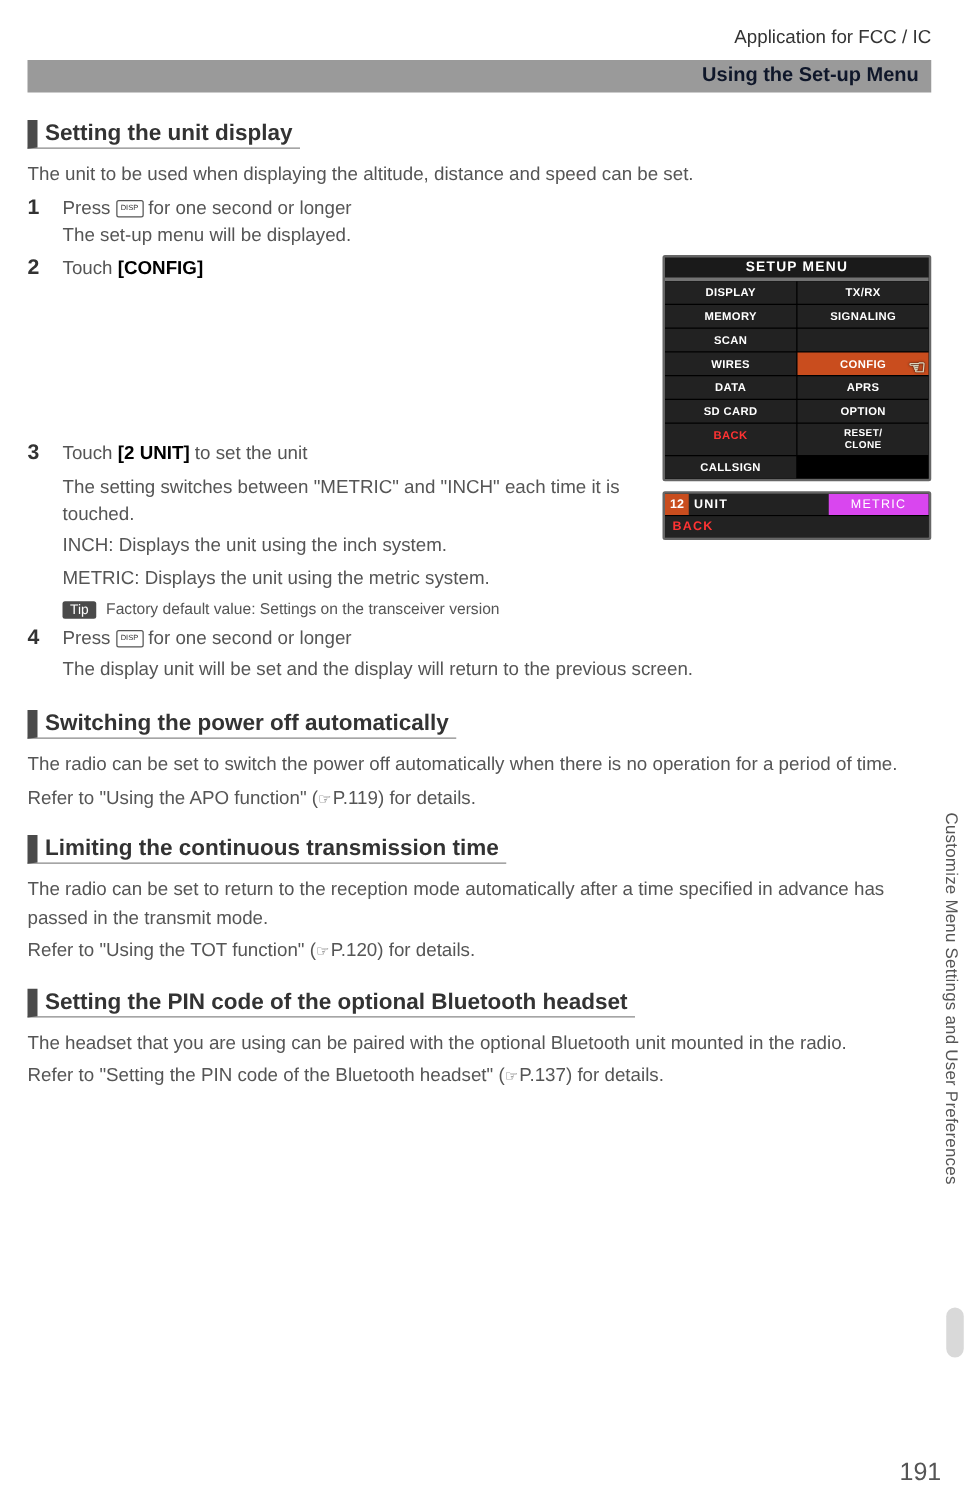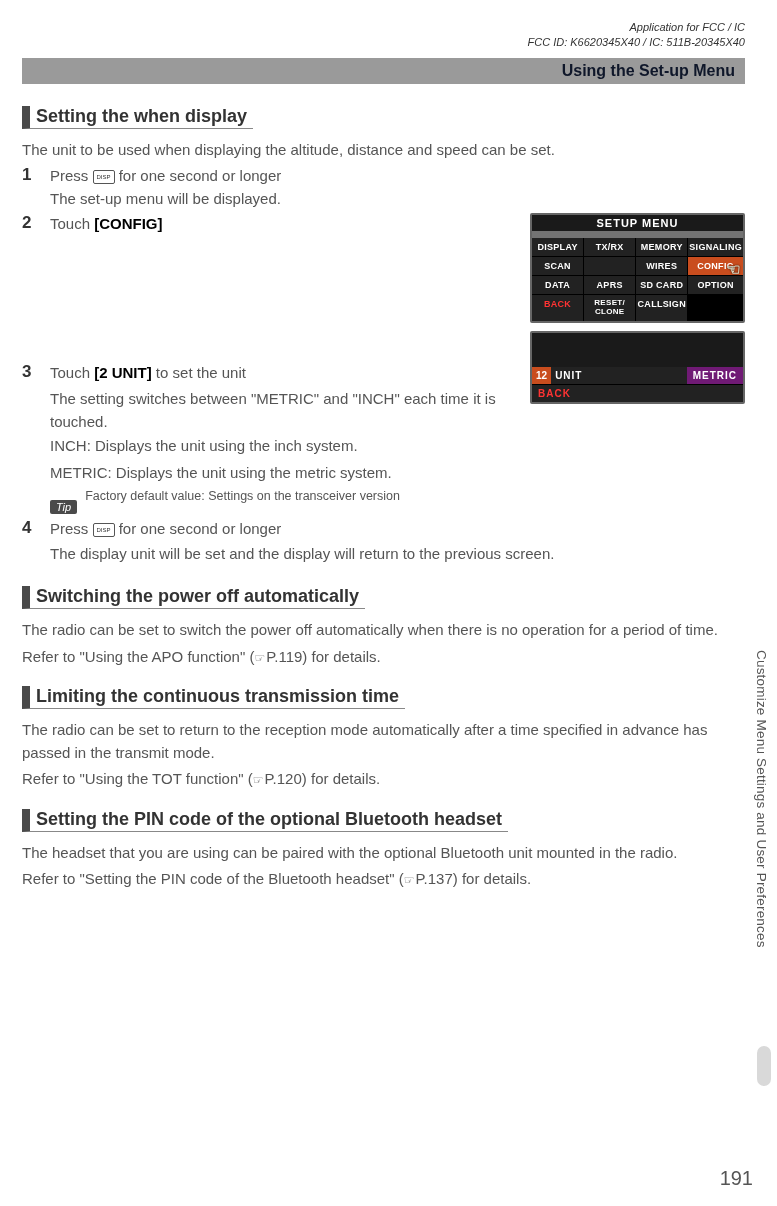--- a/index.html
+++ b/index.html
@@ -1,64 +1,63 @@
 <!DOCTYPE html>
 <html><head>
 <meta charset="utf-8">
 <style>
   * { box-sizing: border-box; margin: 0; padding: 0; }
   html, body { width: 777px; height: 1206px; font-family: Arial, Helvetica, sans-serif; color: #444; background: #fff; position: relative; }
   .page { padding: 20px 32px 20px 22px; position: relative; height: 100%; }
-  .header-app { text-align: right; font-style: italic; font-size: 11px; line-height: 1.35; margin-bottom: 8px; color: #333; }
+  .header-app { text-align: right; font-size: 15px; line-height: 1.35; margin-bottom: 8px; color: #333; }
   .breadcrumb-bar { background: #9a9a9a; color: #0f172a; font-size: 16px; font-weight: bold; padding: 4px 10px 4px 0; text-align: right; margin-bottom: 14px; }
   .sec-head { display: inline-block; border-left: 8px solid #4a4a4a; background: #fff; font-size: 18px; font-weight: bold; color: #333; padding: 0 6px 1px 6px; margin: 8px 0 6px 0; border-bottom: 1px solid #888; }
   .body-text { font-size: 15px; line-height: 1.5; color: #555; margin: 4px 0; }
   .step { display: flex; gap: 10px; margin: 3px 0; }
   .step-num { font-size: 17px; font-weight: bold; color: #333; width: 18px; flex: none; }
   .step-body { flex: 1; font-size: 15px; line-height: 1.5; color: #555; }
   .step-body .bold { font-weight: bold; color: #000000; }
   .tip-row { display: flex; gap: 8px; align-items: flex-start; margin: 4px 0 4px 28px; }
-  .tip-badge { background: #4a4a4a; color: #fff; font-size: 11px; padding: 1px 6px; border-radius: 2px; flex: none; margin-top:12px;font-style:italic; }
+  .tip-badge { background: #4a4a4a; color: #fff; font-size: 11px; padding: 1px 6px; border-radius: 2px; flex: none; margin-top:2px; }
   .tip-text { font-size: 12.5px; line-height: 1.4; color: #555; }
   .icon-disp { display:inline-flex; align-items:center; justify-content:center; width:22px; height:14px; border:1.2px solid #555; border-radius:2px; font-size:6px; line-height:1; vertical-align:middle; color:#333; background:#fff; padding:0 1px; }
   .icon-pointer { display:inline-block; vertical-align:middle; font-size:12px; margin-right:1px; }
   .screens { float: right; width: 215px; margin: 0 0 6px 10px; }
   .screen { width: 215px; background:#1a1a1a; border:2px solid #666; border-radius:2px; margin-bottom:8px; overflow:hidden; }
-  .screen .title { color:#fff; text-align:center; font-size:11px; font-weight:bold; padding:2px 4px; border-bottom:7px solid #737373; letter-spacing:1px; }
-  .screen .grid { display:grid; grid-template-columns: repeat(4, 1fr); gap:1px; background:#000; }
+  .screen .title { color:#fff; text-align:center; font-size:11px; font-weight:bold; padding:2px 4px; border-bottom:3px solid #737373; letter-spacing:1px; }
+  .screen .grid { display:grid; grid-template-columns: repeat(2, 1fr); gap:1px; background:#000; }
   .cell { background:#222; color:#fff; font-size:9px; font-weight:bold; text-align:center; padding:4px 1px; position:relative; letter-spacing:.3px; }
   .cell.red { color:#f33; }
   .cell.orange { background:#c94d1e; color:#fff; }
   .hand { position:absolute; right:2px; bottom:-4px; font-size:16px; color:#dcd4bc; text-shadow:0 0 2px #000; }
   .screen2 { width:215px; background:#1a1a1a; border:2px solid #666; border-radius:2px; overflow:hidden; }
-  .row12 { display:flex; align-items:center; background:#222; border-bottom:1px solid #000;margin-top:34px; }
+  .row12 { display:flex; align-items:center; background:#222; border-bottom:1px solid #000; }
   .row12 .num { background:#c94d1e; color:#fff; font-size:10px; font-weight:bold; padding:3px 4px; }
   .row12 .lbl { color:#fff; font-size:10px; font-weight:bold; padding:3px 4px; flex:1; letter-spacing:1px; }
-  .row12 .val { background:#701a75; color:#fff; font-size:10px; font-weight:bold; padding:3px 6px; letter-spacing:1px; }
+  .row12 .val { background:#d946ef; color:#fff; font-size:10px; font-weight:normal; padding:3px 18px; letter-spacing:1px; }
   .row-back { color:#f33; font-size:10px; font-weight:bold; padding:3px 6px; background:#222; letter-spacing:1px; }
   .clearfix::after { content:""; display:block; clear:both; }
   .side-label { position:absolute; right:8px; top:650px; writing-mode: vertical-rl; font-size:13.5px; color:#555; letter-spacing:.2px; }
   .side-tab { position:absolute; right:6px; top:1046px; width:14px; height:40px; background:#d9d9d9; border-radius:7px; }
   .page-num { position:absolute; right:24px; bottom:16px; font-size:20px; color:#555; }
   .sec-block { margin-top: 10px; }
   .narrow { max-width: 500px; display:inline-block; }
 </style>
 </head>
 <body>
 
 <div class="page">
   <div class="header-app">
     <div>Application for FCC / IC</div>
-    <div>FCC ID: K6620345X40 / IC: 511B-20345X40</div>
   </div>
 
   <div class="breadcrumb-bar">Using the Set-up Menu</div>
 
   <div class="sec-block">
-    <span class="sec-head">Setting the when display</span>
+    <span class="sec-head">Setting the unit display</span>
     <p class="body-text">The unit to be used when displaying the altitude, distance and speed can be set.</p>
 
     <div class="step">
       <div class="step-num">1</div>
       <div class="step-body">
         <span>Press </span><span class="icon-disp">DISP</span><span> for one second or longer</span>
         <div>The set-up menu will be displayed.</div>
       </div>
     </div>
 

